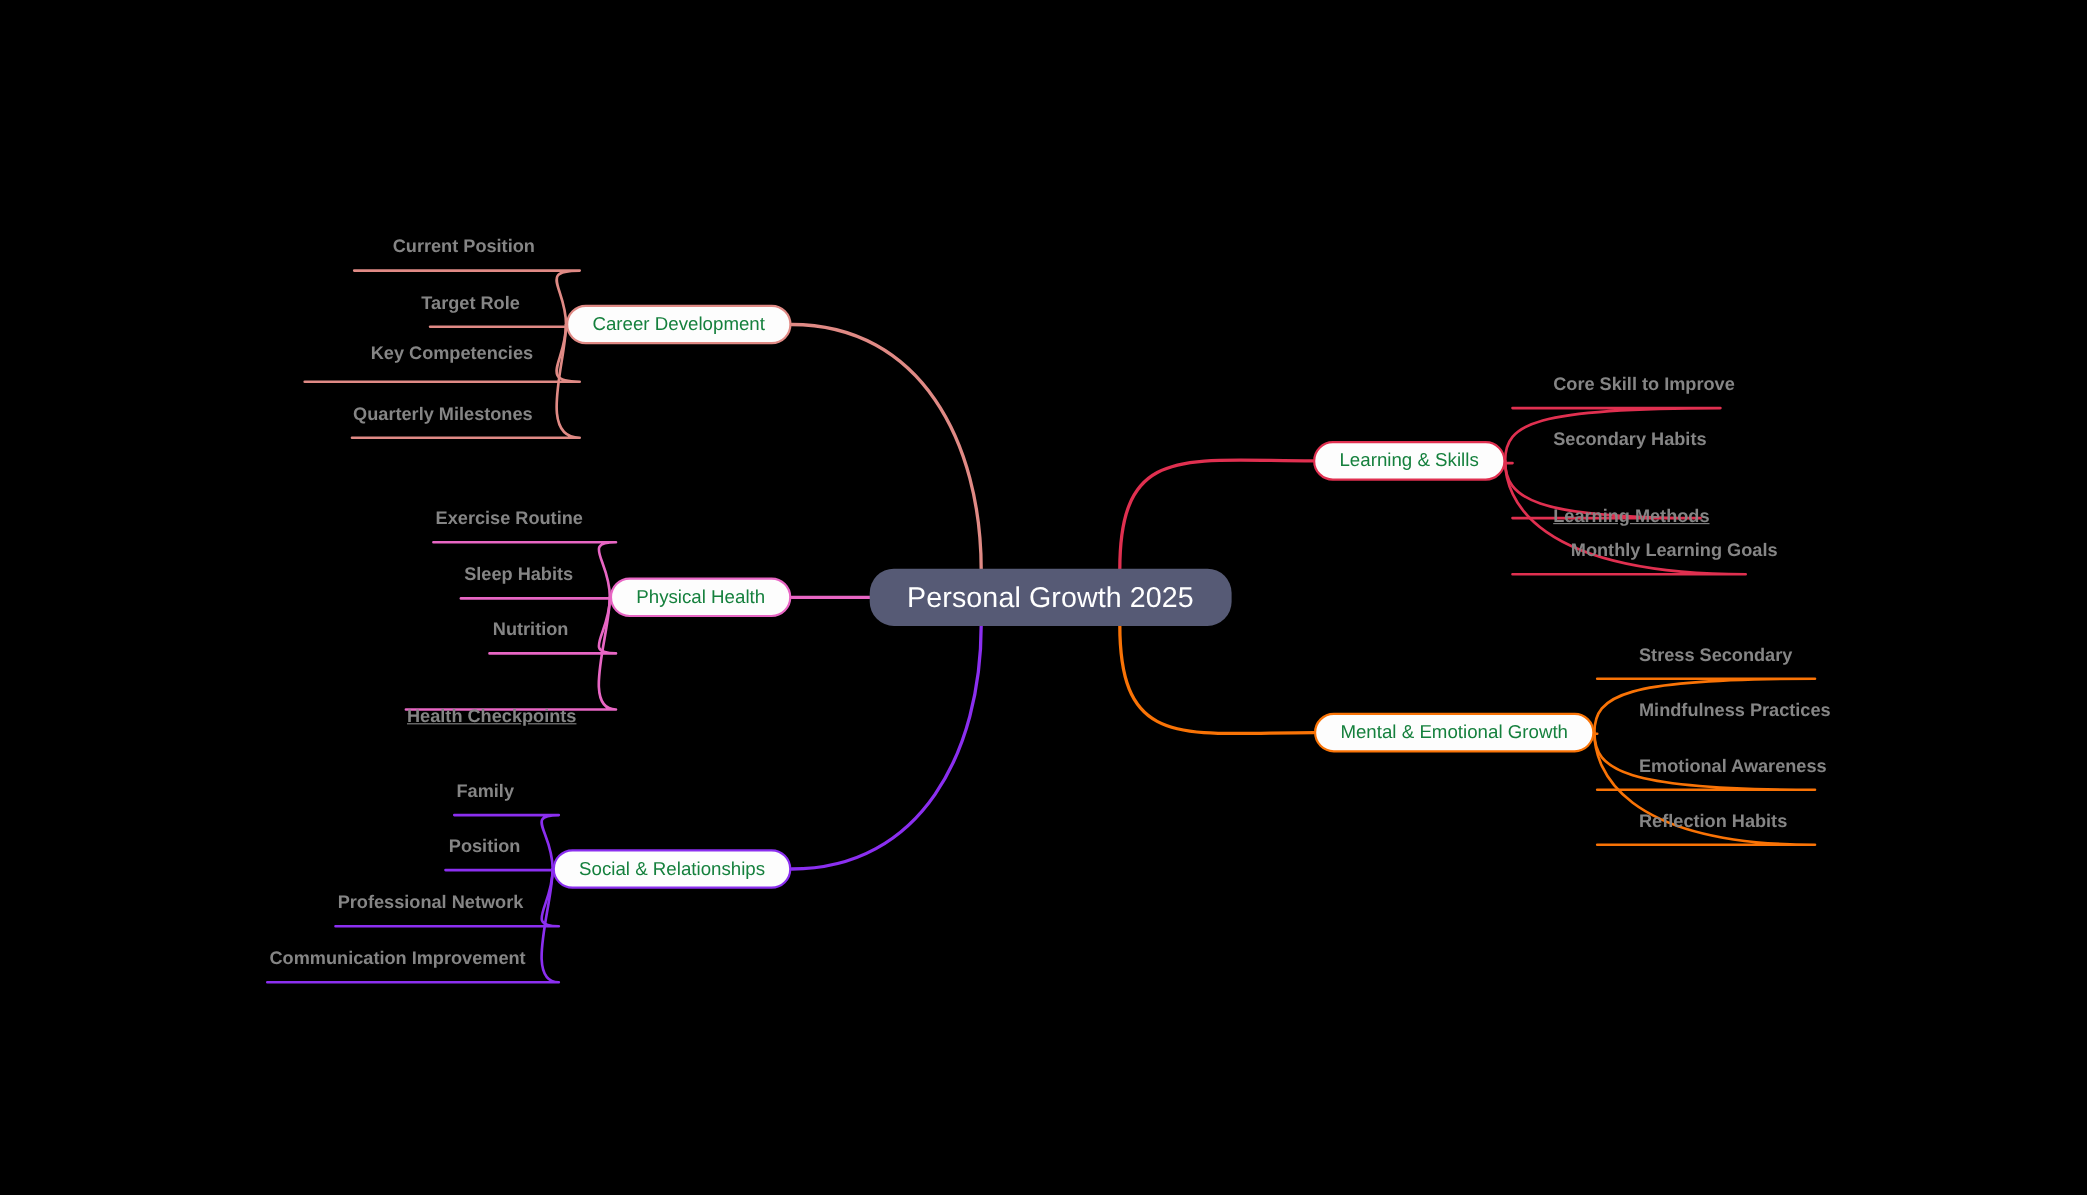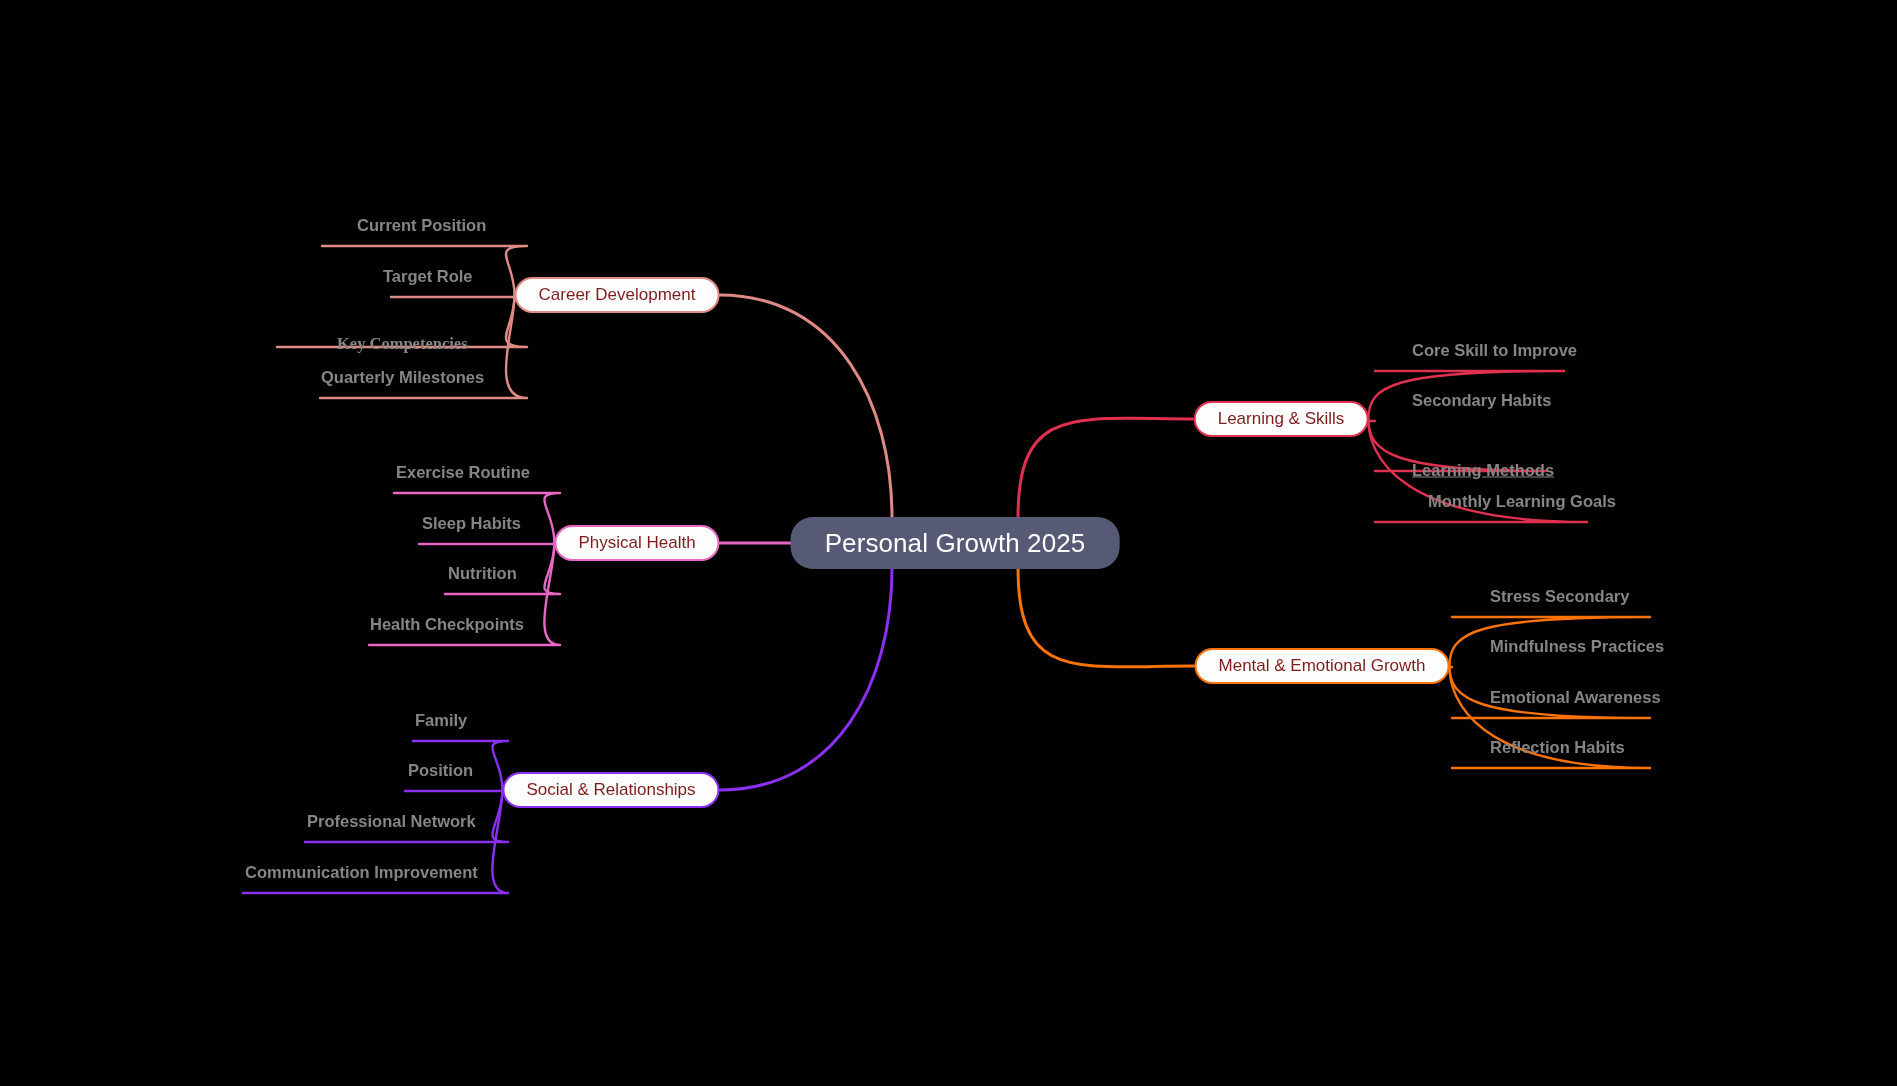--- a/index.html
+++ b/index.html
@@ -35,21 +35,21 @@
     background: #565a75;
     color: #ffffff;
     border-radius: 22px;
     font-size: 26px;
     padding: 0 34px;
     height: 52px;
     letter-spacing: 0.1px;
   }
   .branch-node {
     background: #fdfdfd;
-    color: #7f1d1d;
+    color: #15803d;
     border-radius: 22px;
     font-size: 17px;
     height: 36px;
     padding: 0 22px;
     border: 2.4px solid #888;
   }
   .leaf-label {
     position: absolute;
     color: #858585;
     font-size: 16.5px;
@@ -89,27 +89,27 @@
       <path d="M 1452 617 L 1650 617 C 1475.4609375 617, 1449.4609375 632, 1449.4609375 666" stroke="#f97306" stroke-width="2.4" fill="none" stroke-linecap="round" stroke-linejoin="round"></path>
       <path d="M 1452 667 L 1449.4609375 667" stroke="#f97306" stroke-width="2.4" fill="none" stroke-linecap="round" stroke-linejoin="round"></path>
       <path d="M 1452 718 L 1650 718 C 1475.4609375 718, 1449.4609375 700, 1449.4609375 666" stroke="#f97306" stroke-width="2.4" fill="none" stroke-linecap="round" stroke-linejoin="round"></path>
       <path d="M 1452 768 L 1650 768 C 1475.4609375 768, 1449.4609375 700, 1449.4609375 666" stroke="#f97306" stroke-width="2.4" fill="none" stroke-linecap="round" stroke-linejoin="round"></path>
     </svg>
 
   <div id="node-layer">
       <div class="node branch-node" style="left: 617px; top: 295px; border-color: rgb(224, 138, 133);">Career Development</div>
       <div class="leaf-label" style="left: 357px; top: 225px;">Current Position</div>
       <div class="leaf-label" style="left: 383px; top: 276px;">Target Role</div>
-      <div class="leaf-label" style="left: 337px; top: 344px; font-family: Liberation Serif, serif;">Key Competencies</div>
+      <div class="leaf-label" style="left: 337px; top: 322px;">Key Competencies</div>
       <div class="leaf-label" style="left: 321px; top: 377px;">Quarterly Milestones</div>
       <div class="node branch-node" style="left: 637px; top: 543px; border-color: rgb(232, 102, 196);">Physical Health</div>
       <div class="leaf-label" style="left: 396px; top: 472px; text-align: right;">Exercise Routine</div>
       <div class="leaf-label" style="left: 422px; top: 523px;">Sleep Habits</div>
       <div class="leaf-label" style="left: 448px; top: 573px;">Nutrition</div>
-      <div class="leaf-label" style="left: 370px; top: 624px;">Health Checkpoints</div>
+      <div class="leaf-label" style="left: 370px; top: 652px; text-decoration: underline;">Health Checkpoints</div>
       <div class="node branch-node" style="left: 611px; top: 790px; border-color: rgb(139, 47, 240); text-align: center;">Social &amp; Relationships</div>
       <div class="leaf-label" style="left: 415px; top: 720px;">Family</div>
       <div class="leaf-label" style="left: 408px; top: 770px;">Position</div>
       <div class="leaf-label" style="left: 307px; top: 821px;">Professional Network</div>
       <div class="leaf-label" style="left: 245px; top: 872px;">Communication Improvement</div>
       <div class="node branch-node" style="left: 1281px; top: 419px; border-color: rgb(224, 48, 80);">Learning &amp; Skills</div>
       <div class="leaf-label right-side" style="left: 1412px; top: 350px;">Core Skill to Improve</div>
       <div class="leaf-label right-side" style="left: 1412px; top: 400px;">Secondary Habits</div>
       <div class="leaf-label right-side" style="left: 1412px; top: 470px; text-decoration: underline;">Learning Methods</div>
       <div class="leaf-label right-side" style="left: 1412px; top: 501px; margin-left: 16px;">Monthly Learning Goals</div>

